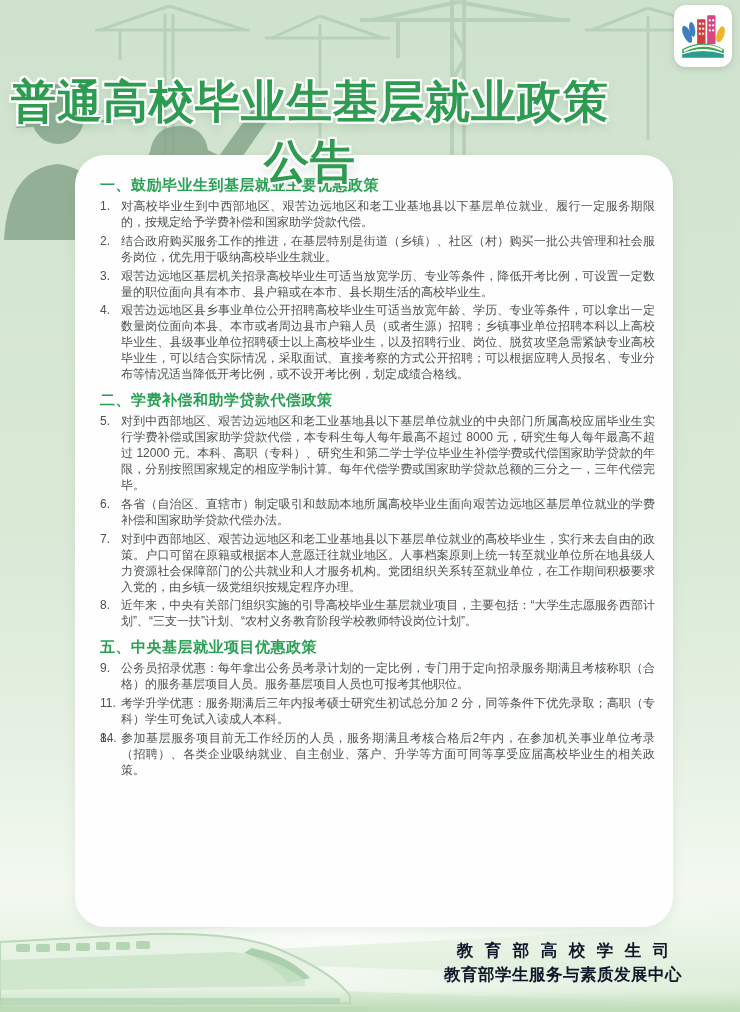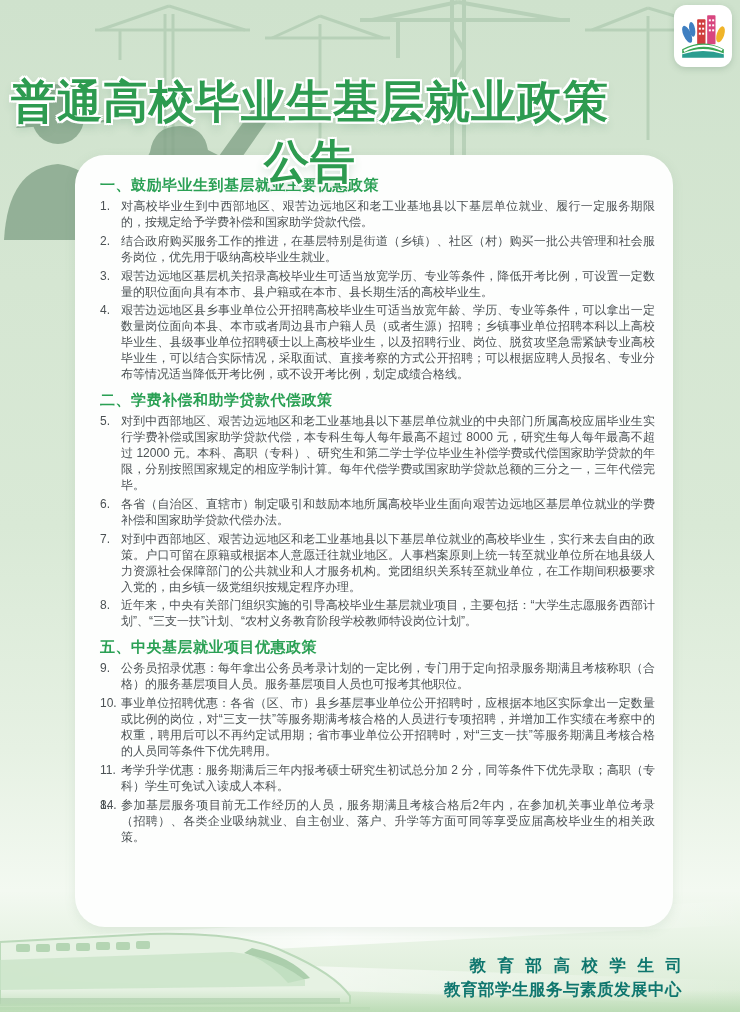--- a/index.html
+++ b/index.html
@@ -44,22 +44,22 @@
     color:#2aa054;font-size:15px;font-weight:bold;letter-spacing:.5px;
     margin:8px 0 4px 0;line-height:1.25;
   }
   .section:first-child .section-heading{margin-top:0;}
   .policy-item{
     position:relative;padding-left:21px;margin:0 0 3px 0;
     font-size:12px;line-height:1.33;color:#4b5154;text-align:justify;
   }
   .item-number{position:absolute;left:0;top:0;white-space:nowrap;}
   .poster-footer{
-    position:absolute;right:58px;top:938px;z-index:3;text-align:right;
-    color:#0f766e;font-weight:bold;font-size:16.5px;line-height:24px;margin-top:15px;
+    position:absolute;right:58px;top:938px;z-index:3;text-align:center;
+    color:#0f172a;font-weight:bold;font-size:16.5px;line-height:24px;
   }
   .footer-line1{letter-spacing:11.5px;margin-right:-11.5px;white-space:nowrap;}
   .footer-line2{letter-spacing:.5px;white-space:nowrap;}
 </style>
 </head>
 <body>
 
 <svg class="bg-layer cranes" width="740" height="168" viewBox="0 0 740 168" fill="none" stroke="#a4c3a7" stroke-width="3">
   <g>
     <line x1="165" y1="14" x2="165" y2="166"></line>
@@ -187,23 +187,20 @@
 </div>
   </div>
 
   <div class="section">
     <div class="section-heading">五、中央基层就业项目优惠政策</div>
     <div>
   <div class="policy-item">
     <span class="item-number">9.</span><span>公务员招录优惠：每年拿出公务员考录计划的一定比例，专门用于定向招录服务期满且考核称职（合格）的服务基层项目人员。服务基层项目人员也可报考其他职位。</span>
   </div>
 
-  <div class="policy-item">
-    <span class="item-number">10.</span><span>事业单位招聘优惠：各省（区、市）县乡基层事业单位公开招聘时，应根据本地区实际拿出一定数量或比例的岗位，对“三支一扶”等服务期满考核合格的人员进行专项招聘，并增加工作实绩在考察中的权重，聘用后可以不再约定试用期；省市事业单位公开招聘时，对“三支一扶”等服务期满且考核合格的人员同等条件下优先聘用。</span>
-  </div>
 
   <div class="policy-item">
     <span class="item-number">11.</span><span>考学升学优惠：服务期满后三年内报考硕士研究生初试总分加 2 分，同等条件下优先录取；高职（专科）学生可免试入读成人本科。</span>
   </div>
 
 
   <div class="policy-item">
     <span class="item-number">8.</span>
   </div>
 

